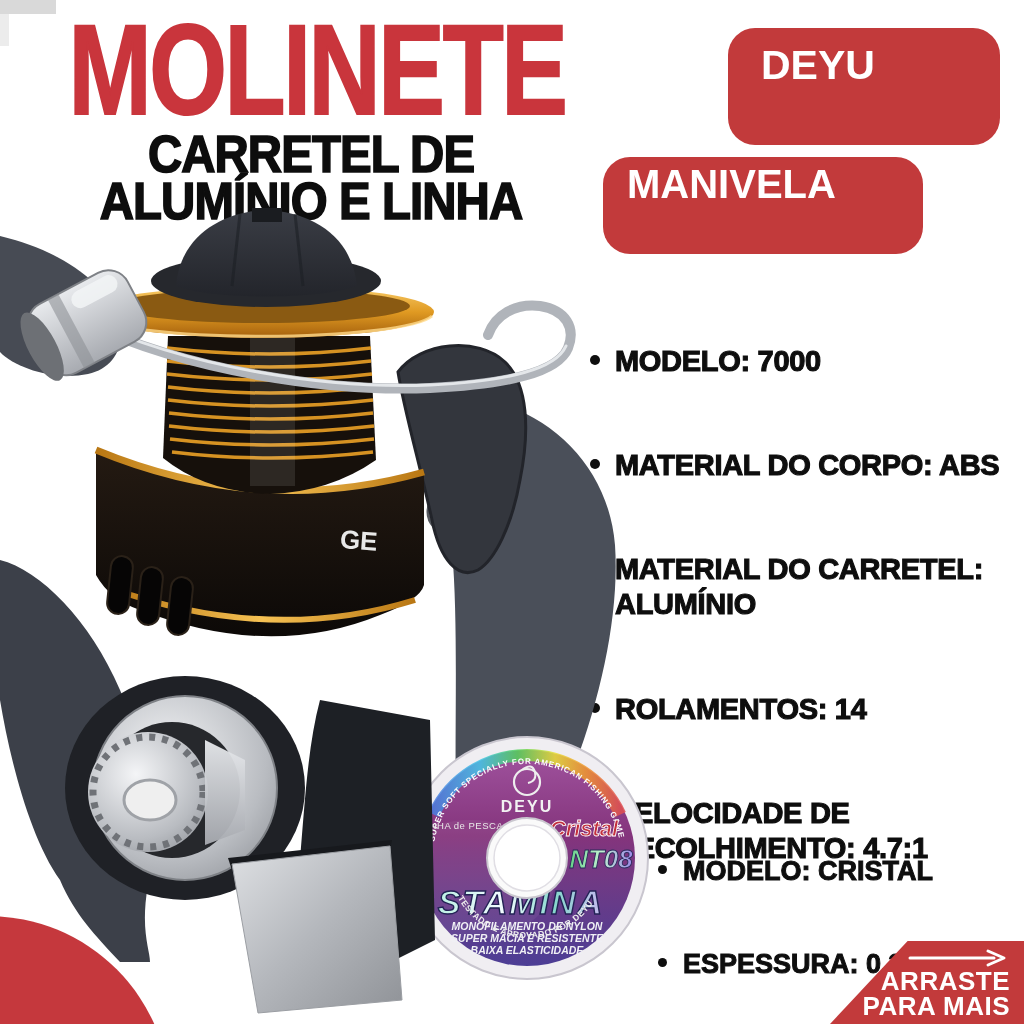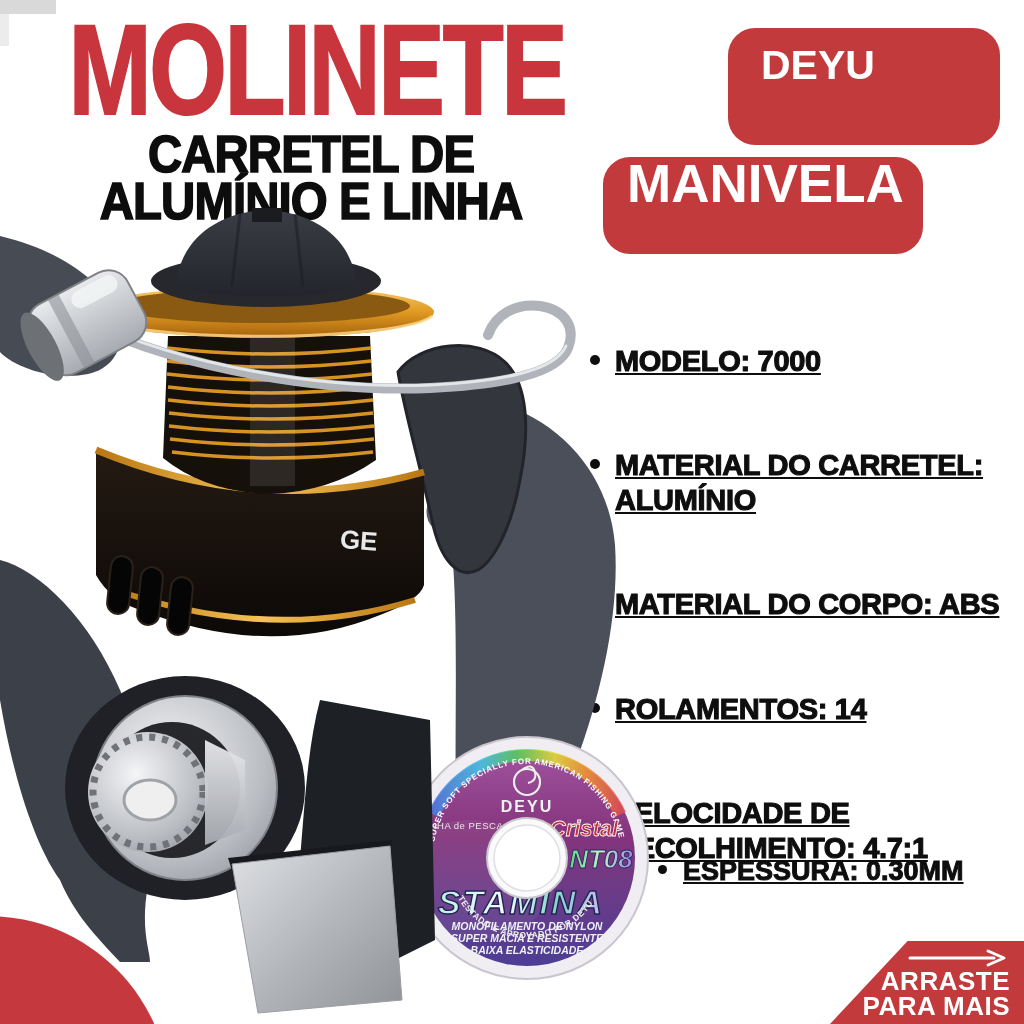--- a/index.html
+++ b/index.html
@@ -20,24 +20,24 @@
     position:absolute;left:0;top:131px;width:622px;text-align:center;
     font-size:51px;line-height:47px;font-weight:bold;color:#0d0d0d;
     letter-spacing:-1px;-webkit-text-stroke:1.6px #0d0d0d;
     transform:scaleX(.93);transform-origin:50% 0;white-space:pre-line;
   }
 
   .badge{position:absolute;background:#c23a3b;color:#ffffff;border-radius:27px;box-sizing:border-box;}
   .badge .b1{font-weight:bold;}
   .badge .b2{font-weight:normal;}
   #badge-durability{left:728px;top:28px;width:272px;height:117px;padding:14px 0 0 33px;font-size:41px;line-height:46px;}
-  #badge-handle{left:603px;top:157px;width:320px;height:97px;padding:5px 0 0 24px;font-size:53px;line-height:44px;}
+  #badge-handle{left:603px;top:157px;width:320px;height:97px;padding:5px 0 0 24px;font-size:40px;line-height:44px;}
 
   ul.spec-list{position:absolute;list-style:none;margin:0;padding:0;color:#0e0e0e;font-weight:bold;white-space:pre;}
-  ul.spec-list li{position:relative;padding-left:27px;text-decoration:underline;}
+  ul.spec-list li{position:relative;padding-left:27px;}
   ul.spec-list li::before{content:'';position:absolute;left:2px;top:11px;width:10px;height:10px;border-radius:50%;background:#0e0e0e;}
   #list-reel{left:588px;top:274px;font-size:29px;line-height:34.8px;letter-spacing:-.3px;-webkit-text-stroke:1.1px #0e0e0e;}
   #list-line{left:656px;top:794px;font-size:27px;line-height:31px;-webkit-text-stroke:1px #0e0e0e;}
   #list-line li::before{top:9px;width:9px;height:9px;}
 
   .photo-svg{position:absolute;left:0;top:0;width:720px;height:1024px;}
 
   .swipe-badge{
     position:absolute;left:830px;top:941px;width:194px;height:83px;
     background:#c23a3b;clip-path:polygon(40% 0,100% 0,100% 100%,0 100%);
@@ -60,32 +60,33 @@
 <div class="badge" id="badge-durability">
   <div class="b1">DEYU</div>
 </div>
 
 <div class="badge" id="badge-handle">
   <div class="b1">MANIVELA</div>
 </div>
 
 <ul class="spec-list" id="list-reel">
   <li>MODELO: 7000</li>
+  <li>MATERIAL DO CORPO: ABS</li>
   <li>MATERIAL DO CARRETEL:
 ALUMÍNIO</li>
-  <li>MATERIAL DO CORPO: ABS</li>
   <li>ROLAMENTOS: 14</li>
   <li>VELOCIDADE DE
 RECOLHIMENTO: 4.7:1</li>
   
   
   
 </ul>
 
 <ul class="spec-list" id="list-line">
+  <li>MODELO: CRISTAL</li>
   <li>ESPESSURA: 0.30MM</li>
   
   
 </ul>
 
 <svg class="photo-svg" viewBox="0 0 720 1024">
   <defs>
     <linearGradient id="goldFlange" x1="0" y1="0" x2="0" y2="1">
       <stop offset="0" stop-color="#f8cc6a"></stop>
         <stop offset=".5" stop-color="#e09a22"></stop>

